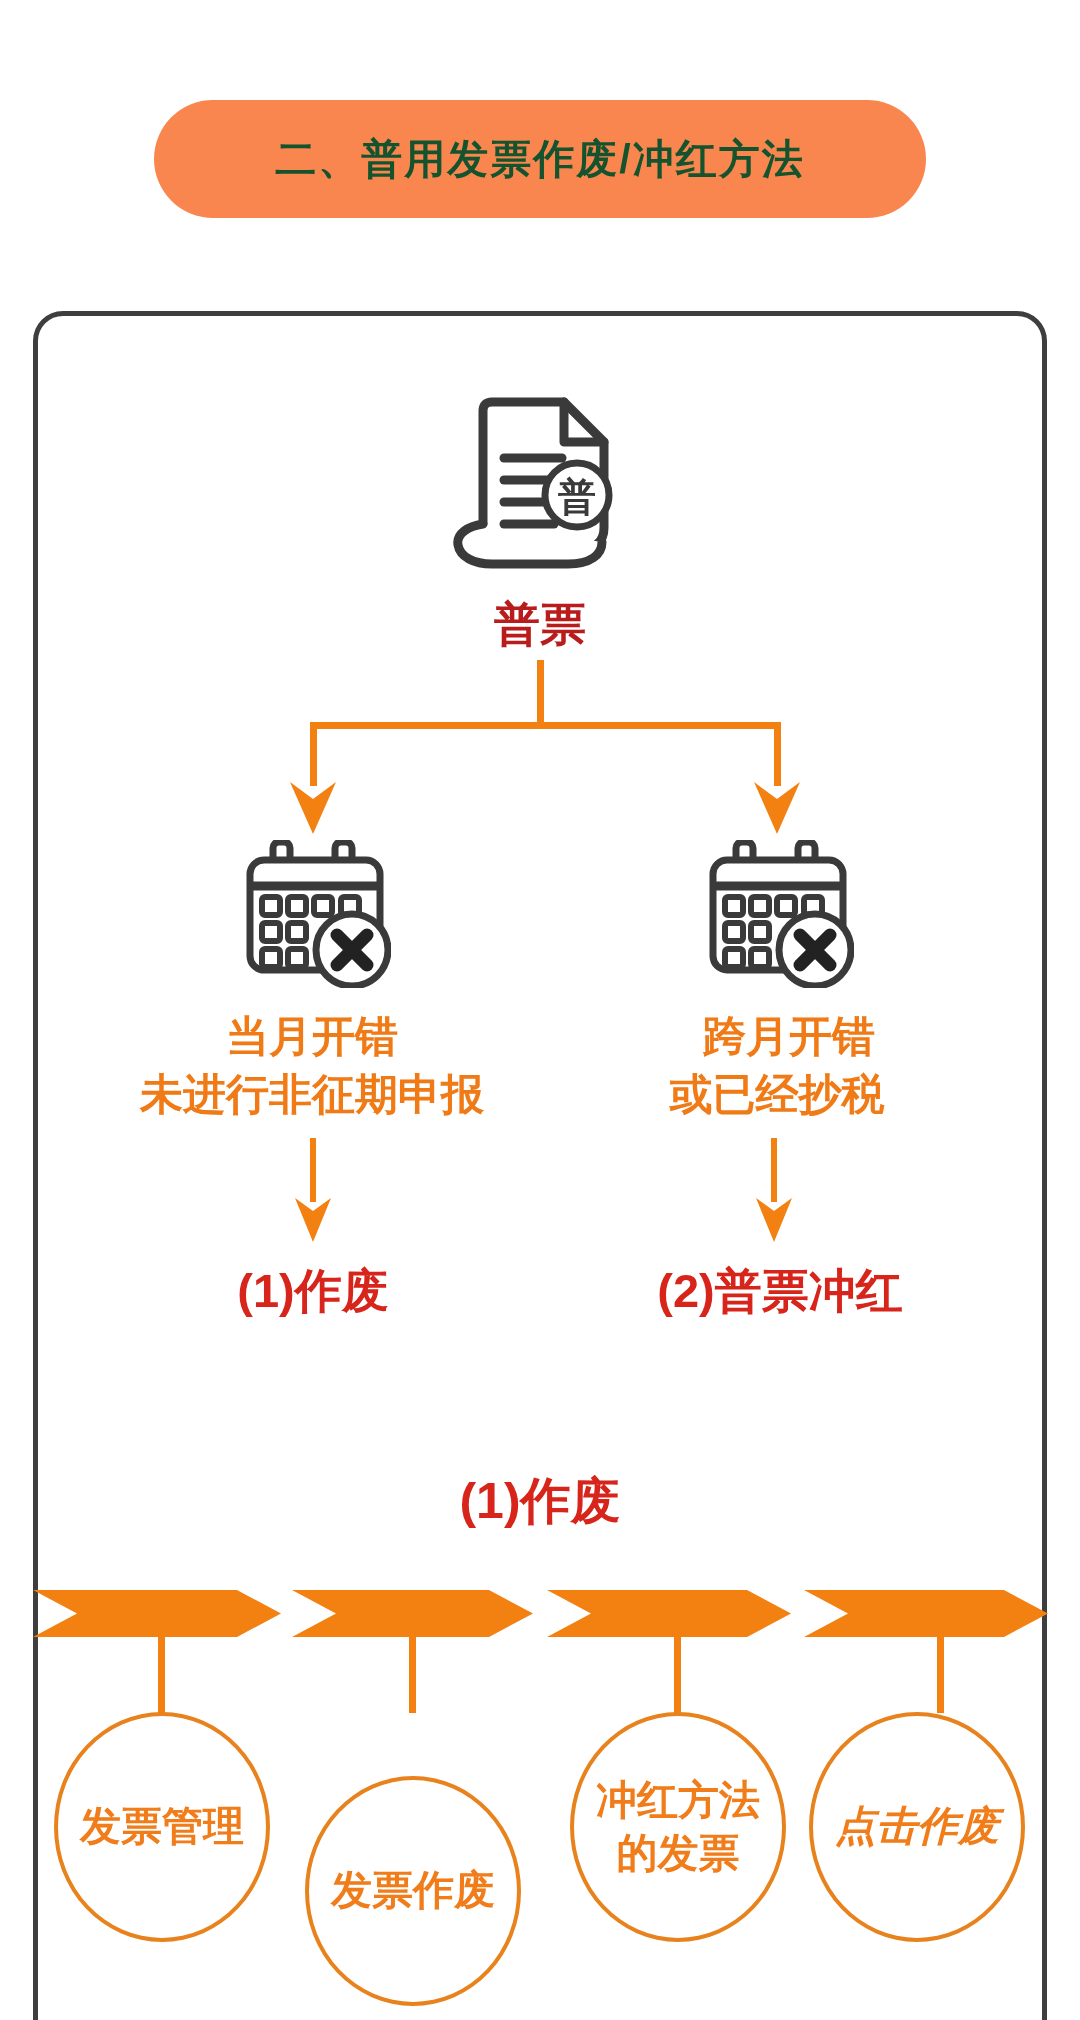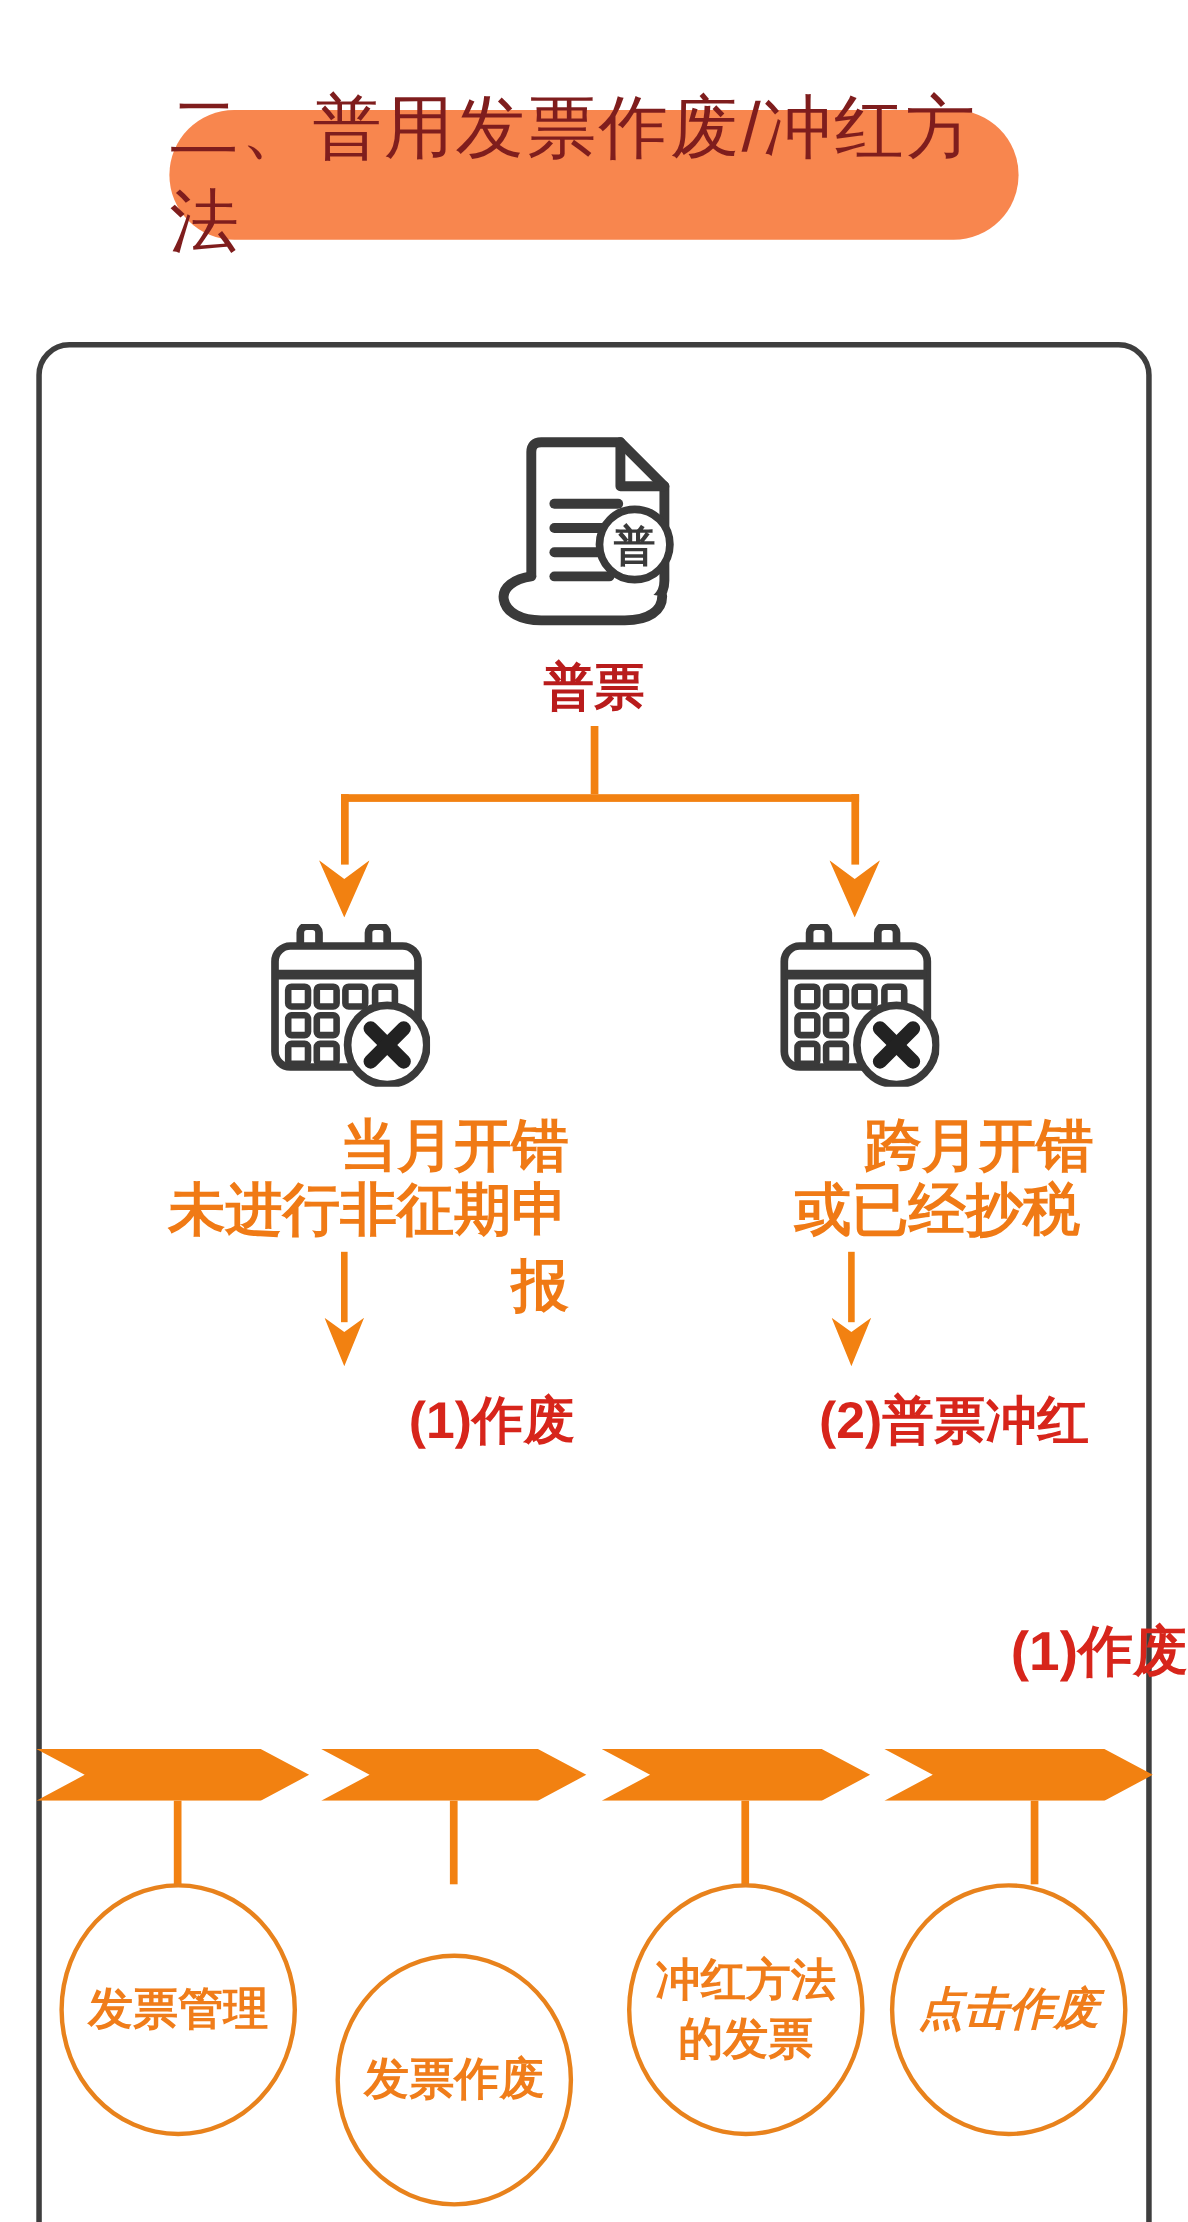--- a/index.html
+++ b/index.html
@@ -6,32 +6,32 @@
   .canvas{
     position:relative;width:1080px;height:2020px;overflow:hidden;background:#ffffff;
     font-family:"Liberation Sans","DejaVu Sans",sans-serif;
   }
   .abs{position:absolute;}
   
   .banner{
     left:154px;top:100px;width:772px;height:118px;border-radius:60px;
     background:#F8864E;display:flex;align-items:center;justify-content:center;
   }
-  .banner span{font-size:63px;font-weight:400;color:#7f1d1d;letter-spacing:2px;}
+  .banner span{font-size:41px;font-weight:700;color:#14532d;letter-spacing:2px;}
   
   .frame{
     left:33px;top:311px;width:1014px;height:1780px;
     border:5px solid #3E3E3E;border-radius:30px;box-sizing:border-box;background:transparent;
   }
   
   .conn{background:#F28111;}
   .ctext{color:#F07A15;font-weight:700;text-align:center;line-height:1.32;}
-  .rtext{color:#D7251B;font-weight:700;text-align:right;}
+  .rtext{color:#D7251B;font-weight:700;text-align:center;}
   .root-label{left:420px;top:594px;width:240px;font-size:46px;font-weight:700;color:#b91c1c;text-align:center;}
-  .branch-line{font-size:52px;text-align:right;}
+  .branch-line{font-size:43px;}
   .result{font-size:47px;}
   .heading{left:0;top:1468px;width:1080px;font-size:50px;}
   
   .circle{
     width:216px;height:230px;box-sizing:border-box;border:4px solid #E8821C;border-radius:50%;
     background:#ffffff;display:flex;flex-direction:column;align-items:center;justify-content:center;
   }
   .circle span{font-size:41px;font-weight:700;color:#F07D1A;line-height:1.3;text-align:center;}
 </style>
 </head>

